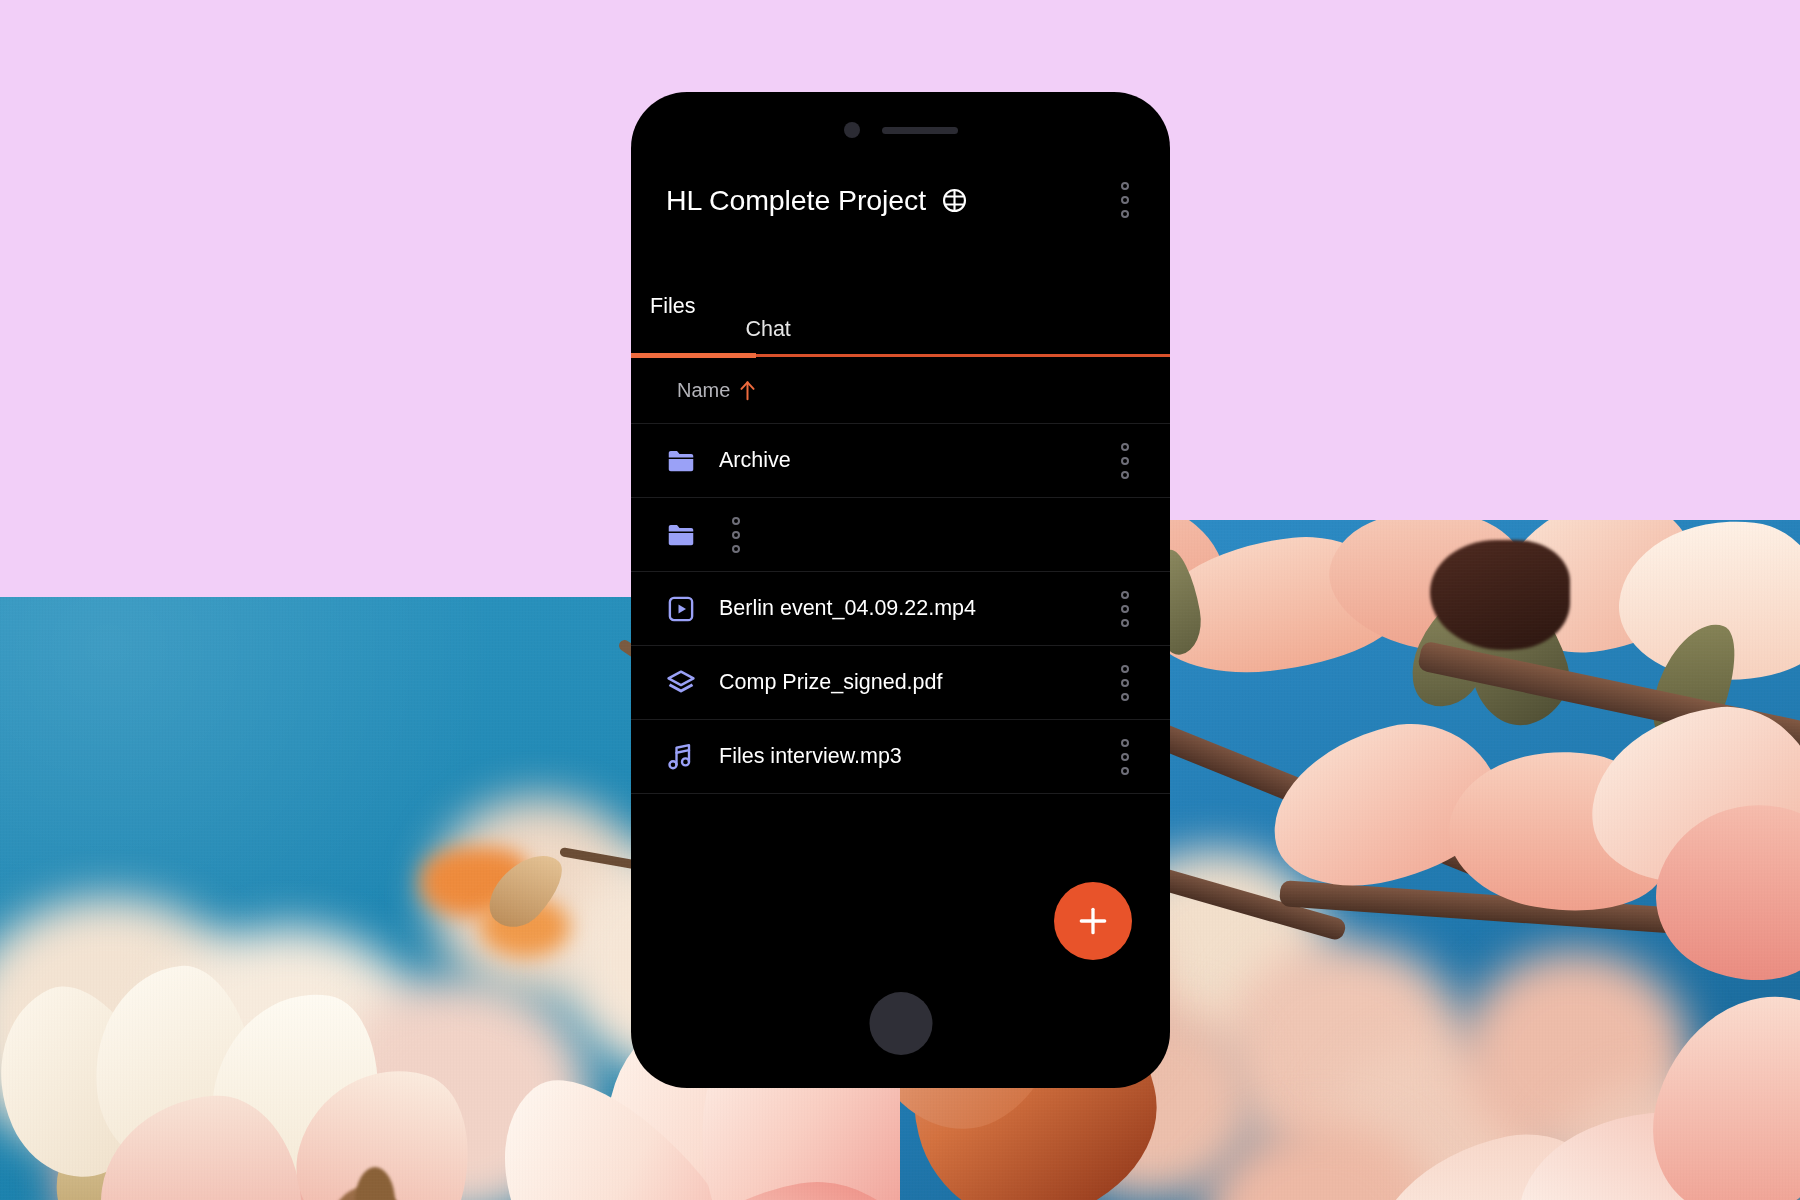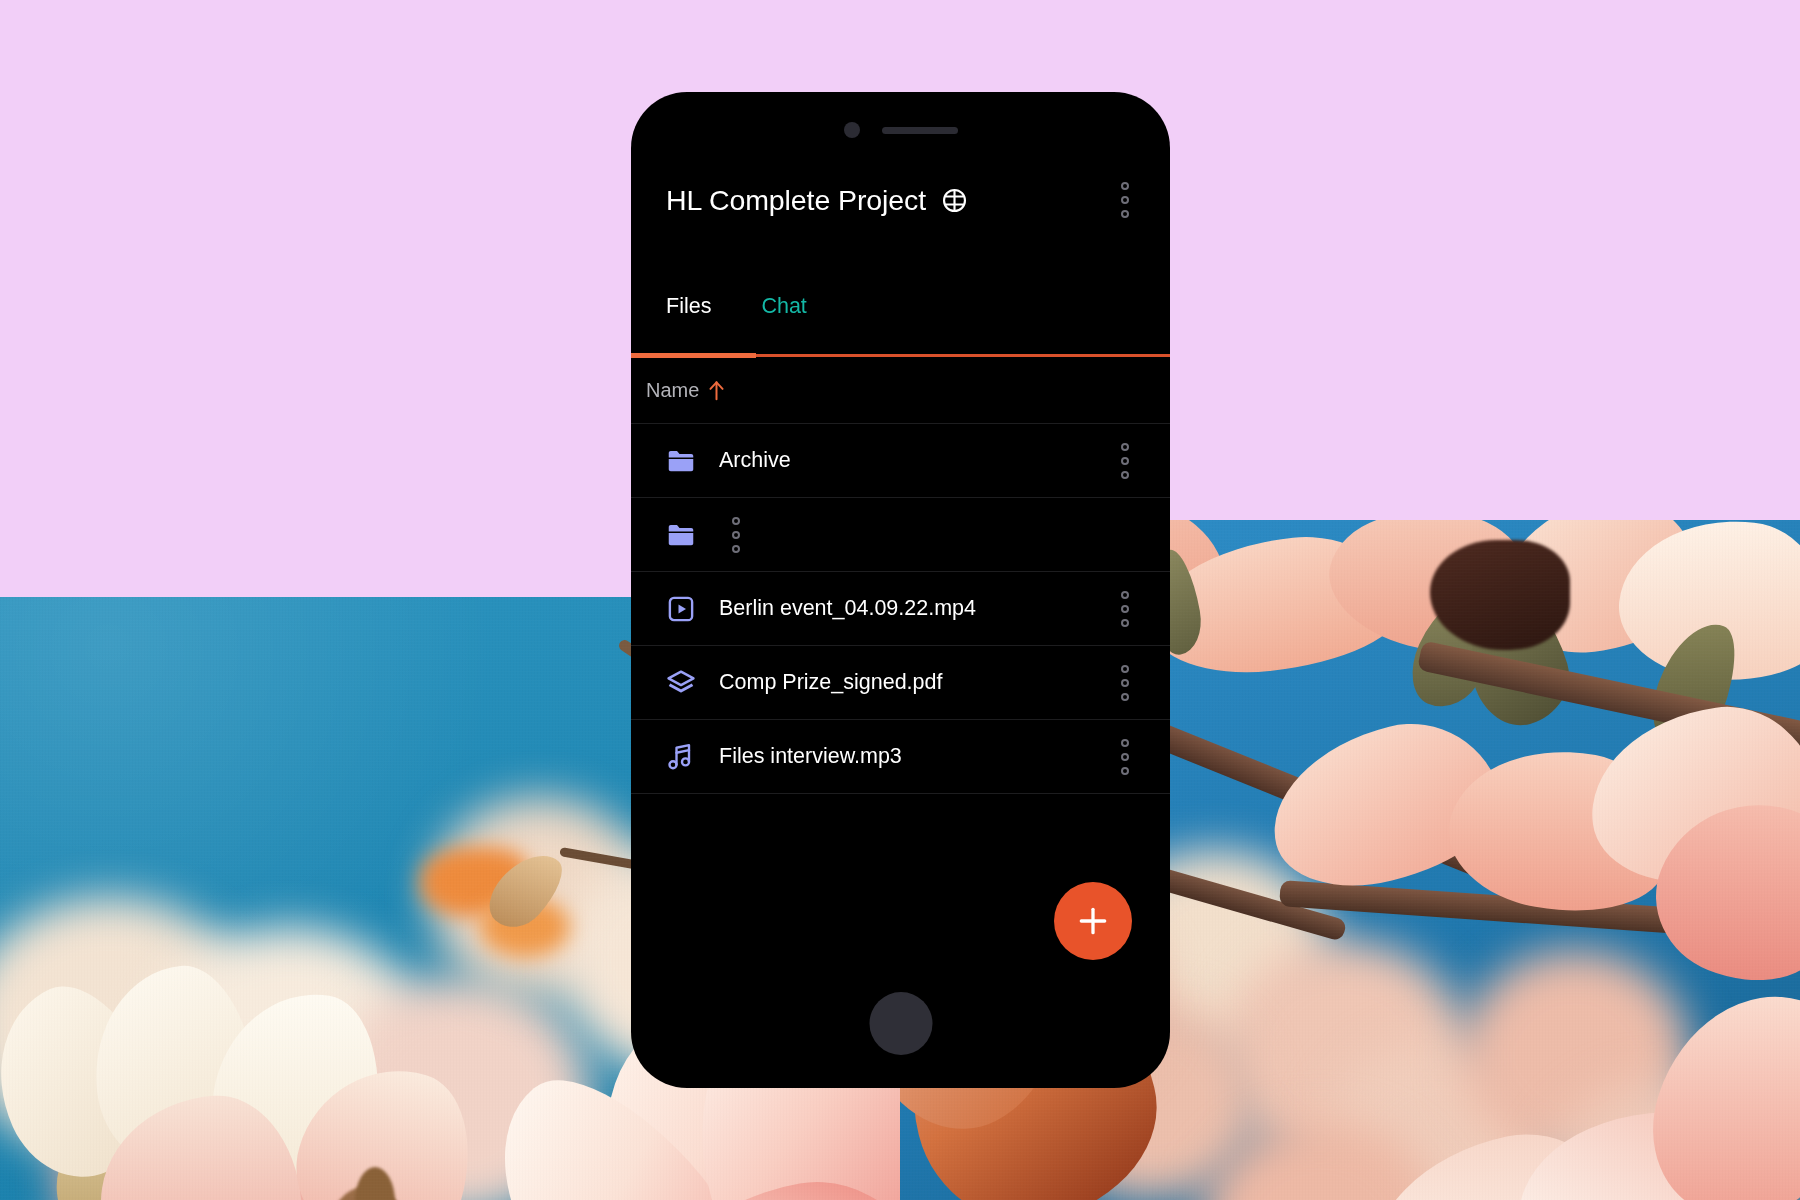--- a/index.html
+++ b/index.html
@@ -141,33 +141,33 @@
   }
   .kebab.row-kebab i { border-color: #6E6E78; }
 
   
   .tabs {
     position: absolute;
     top: 200px; left: 0; right: 0;
     height: 56px;
     display: flex;
     align-items: flex-start;
-    padding-left: 35px;
+    padding-left: 19px;
     gap: 50px;
     text-decoration: underline;
   }
   .tab {
     font-size: 21.5px;
     line-height: 1;
     padding-top: 4px;
     cursor: pointer;
     white-space: nowrap;
   }
   .tab.active   { color: #FFFFFF; }
-  .tab.inactive { color: #14b8a6; }
+  .tab.inactive { color: #e5e5e5; margin-top: 23px; }
 
   .tab-underline {
     position: absolute;
     top: 262px; left: 0; right: 0;
     height: 3px;
     background: #D9512B;
   }
   .tab-underline .active-seg {
     position: absolute;
     left: 0; top: -1px;
@@ -175,21 +175,21 @@
     background: #EF6B3E;
   }
 
   
   .sort-head {
     position: absolute;
     top: 265px; left: 0; right: 0;
     height: 67px;
     display: flex;
     align-items: center;
-    padding-left: 15px;
+    padding-left: 46px;
     border-bottom: 1px solid #1D1D1F;
   }
   .sort-label {
     color: #B3B3B9;
     font-size: 20px;
     margin-right: 9px;
   }
   .sort-arrow { width: 17px; height: 21px; display: block; }
 
   

